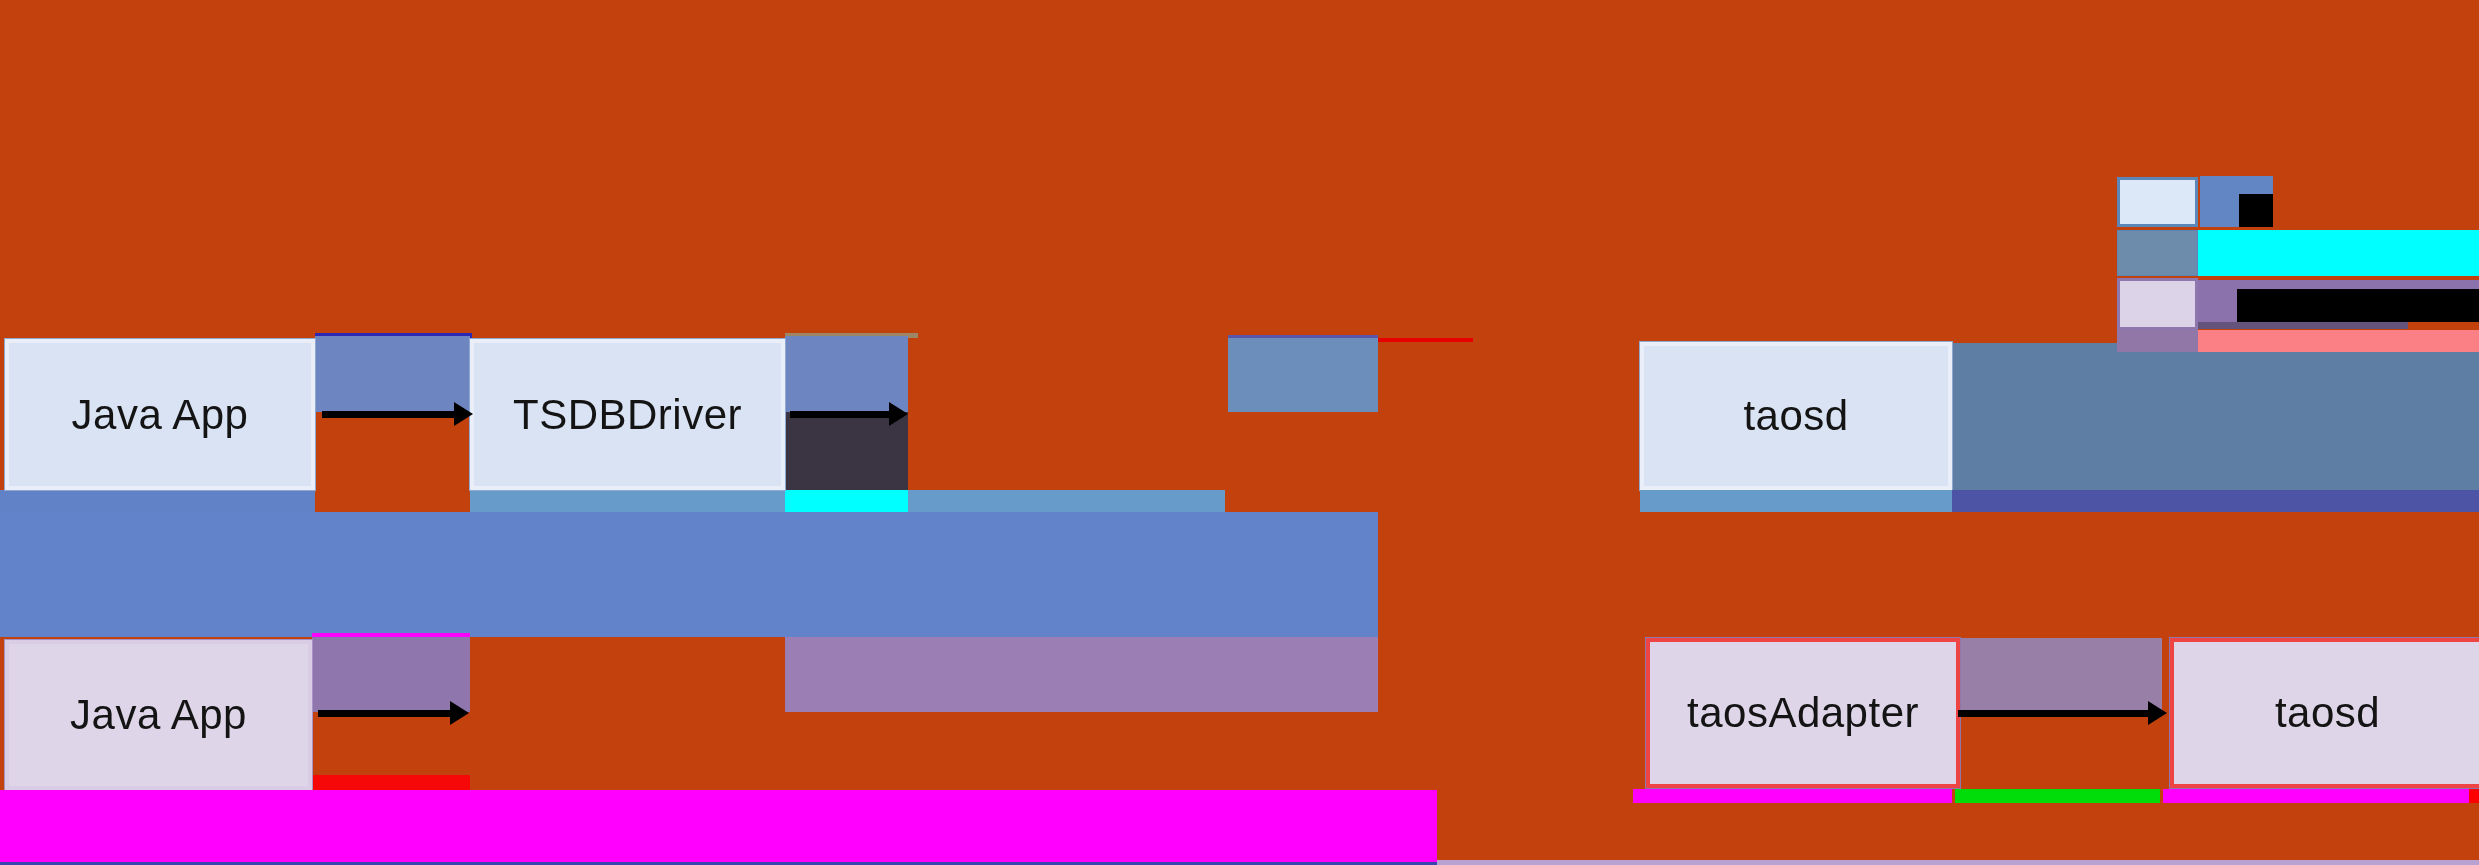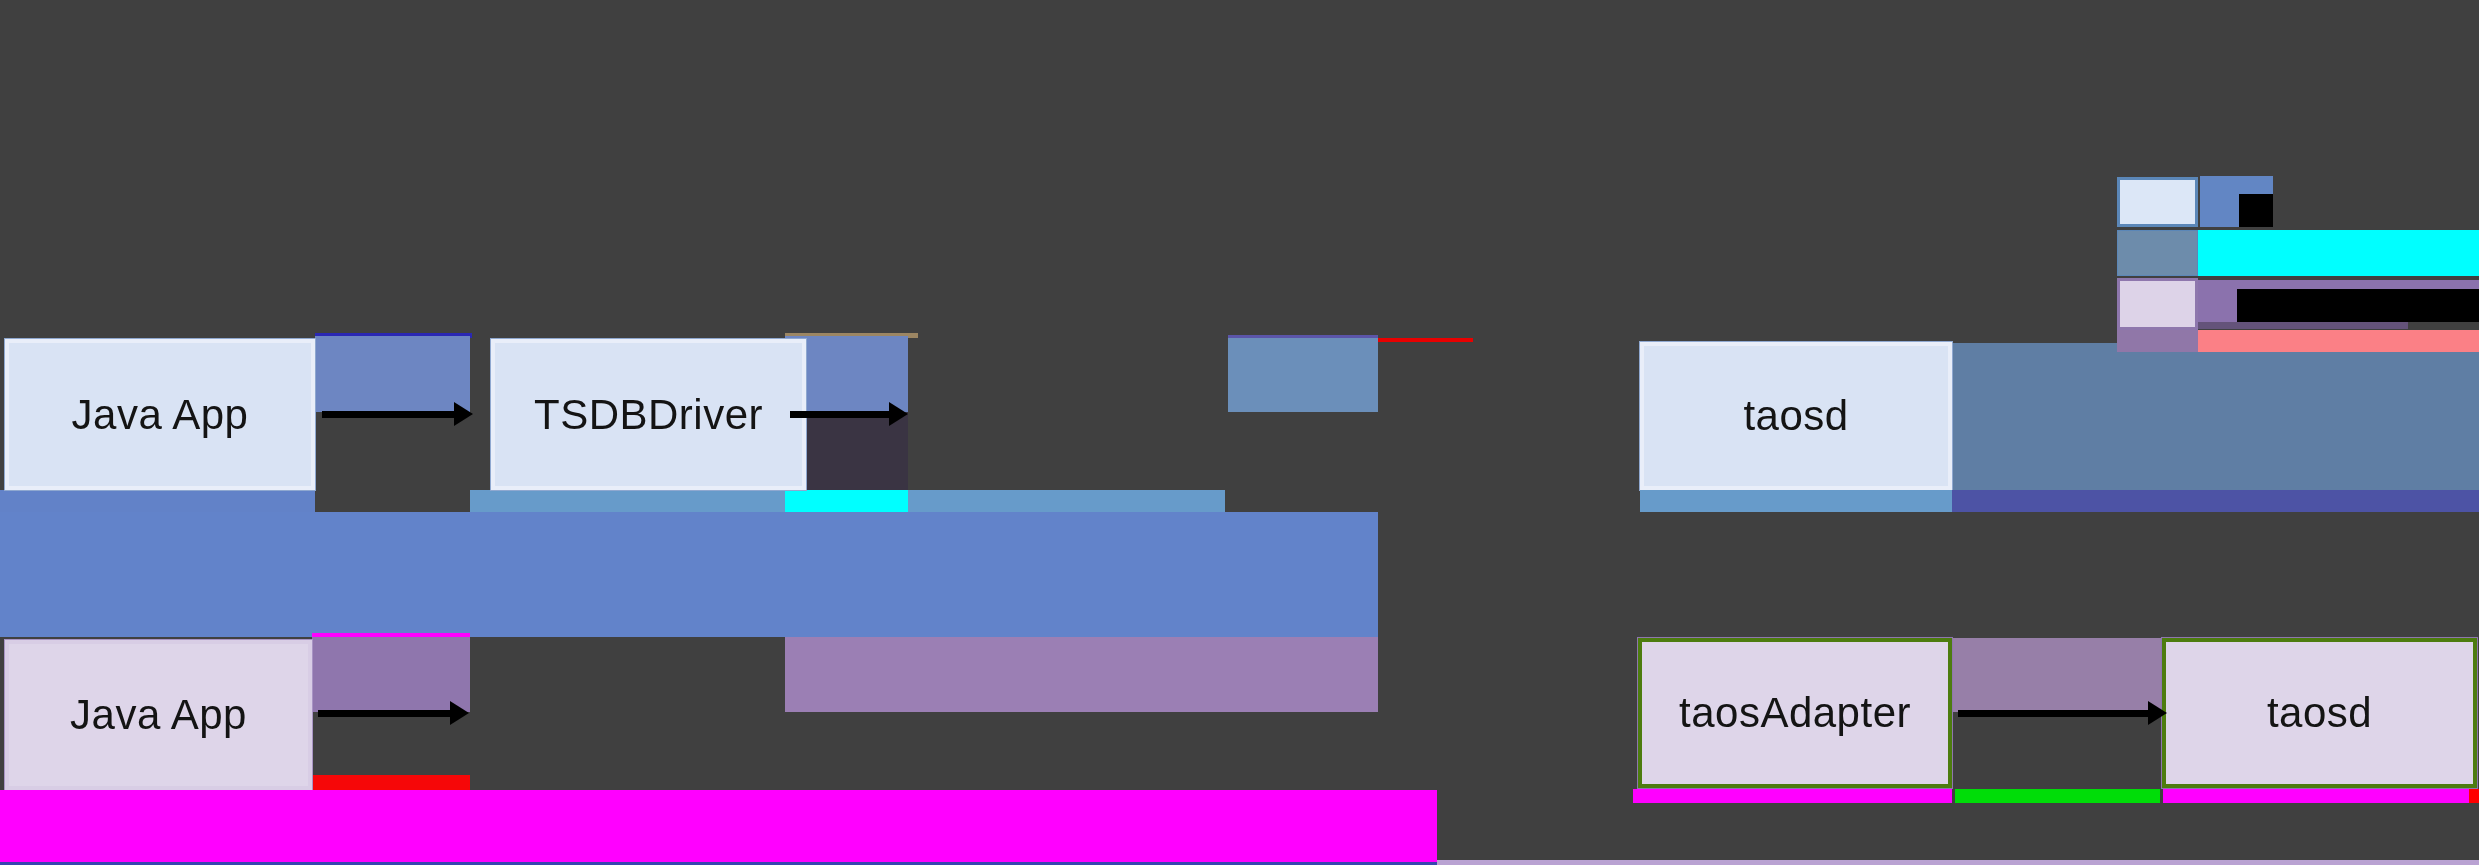--- a/index.html
+++ b/index.html
@@ -1,23 +1,23 @@
 <!DOCTYPE html>
 <html><head>
 <meta charset="utf-8">
 <style>
   html,body{margin:0;padding:0;background:#000;}
-  #canvas{position:relative;width:2479px;height:865px;background:#404040;overflow:hidden;
+  #canvas{position:relative;width:2479px;height:865px;background:#c2410c;overflow:hidden;
           font-family:"Liberation Sans", sans-serif;}
   .abs{position:absolute;}
   .box{position:absolute;display:flex;align-items:center;justify-content:center;
        box-sizing:border-box;font-size:42px;color:#141414;letter-spacing:0.5px;}
   .box-blue{background:#d9e3f4;border:4px solid #e9eef9;outline:1px solid #8fa8d0;}
   .box-lav{background:#ded5e9;border:4px solid #d8cde5;outline:1px solid #a894c4;}
-  .box-lav-strong{background:#ded5e9;border:4px solid #4d7c0f;outline:1px solid #8e77ad;}
+  .box-lav-strong{background:#ded5e9;border:4px solid #ef4444;outline:1px solid #8e77ad;margin-left:8px;}
   .arrow{position:absolute;}
   .arrow .shaft{position:absolute;background:#000;height:7px;left:0;top:9px;}
   .arrow .head{position:absolute;width:0;height:0;top:0;
                border-top:12px solid transparent;border-bottom:12px solid transparent;
                border-left:19px solid #000;}
   .legend-swatch{position:absolute;box-sizing:border-box;}
 </style>
 </head>
 <body>
 
@@ -37,21 +37,21 @@
   <div class="abs" style="left:0px;top:490px;width:315px;height:22px;background:#6282c8;"></div>
   <div class="abs" style="left:470px;top:490px;width:315px;height:22px;background:#679bca;"></div>
   <div class="abs" style="left:785px;top:490px;width:123px;height:22px;background:#00ffff;"></div>
   <div class="abs" style="left:908px;top:490px;width:317px;height:22px;background:#679bca;"></div>
 
   <div class="abs" style="left:0px;top:512px;width:1378px;height:125px;background:#6283ca;"></div>
 
   <div class="box box-blue" style="left:5px;top:339px;width:310px;height:151px;">
     <span>Java App</span>
   </div>
-  <div class="box box-blue" style="left:470px;top:339px;width:315px;height:151px;margin-left:21px;">
+  <div class="box box-blue" style="left:470px;top:339px;width:315px;height:151px;">
     <span>TSDBDriver</span>
   </div>
 
   <div class="arrow" style="left:322px;top:402px;width:150px;height:24px;">
     <div class="shaft" style="width:134px;"></div>
       <div class="head" style="left:132px;"></div>
   </div>
   <div class="arrow" style="left:790px;top:402px;width:120px;height:24px;">
     <div class="shaft" style="width:100px;"></div>
       <div class="head" style="left:99px;"></div>

